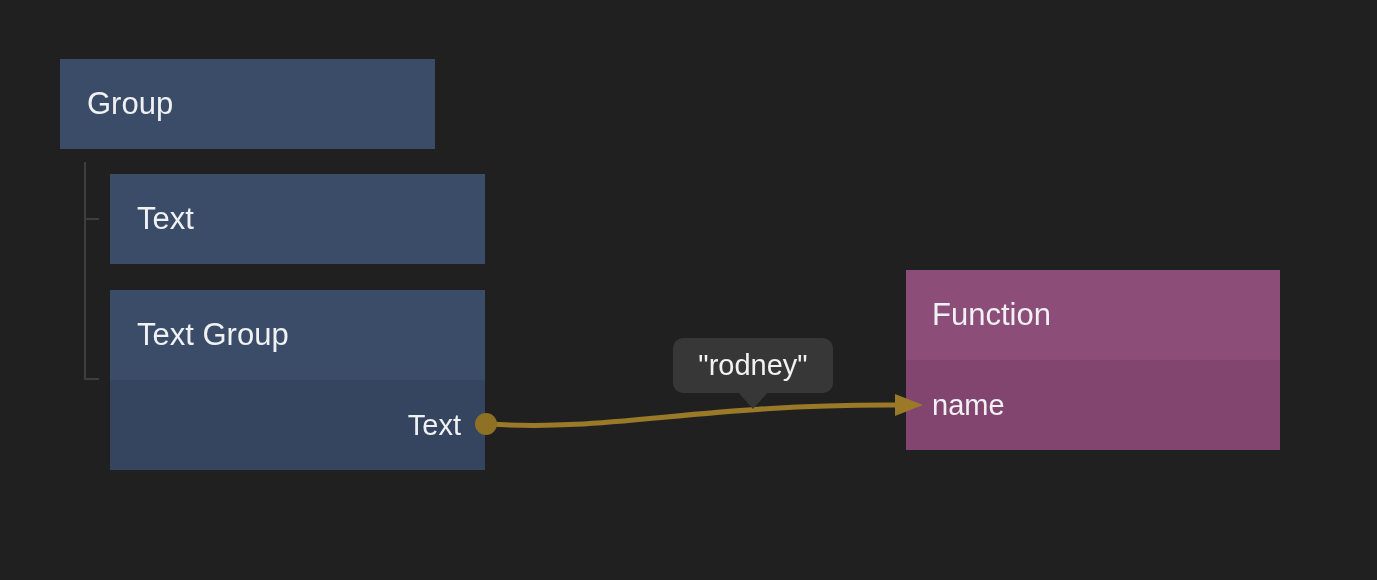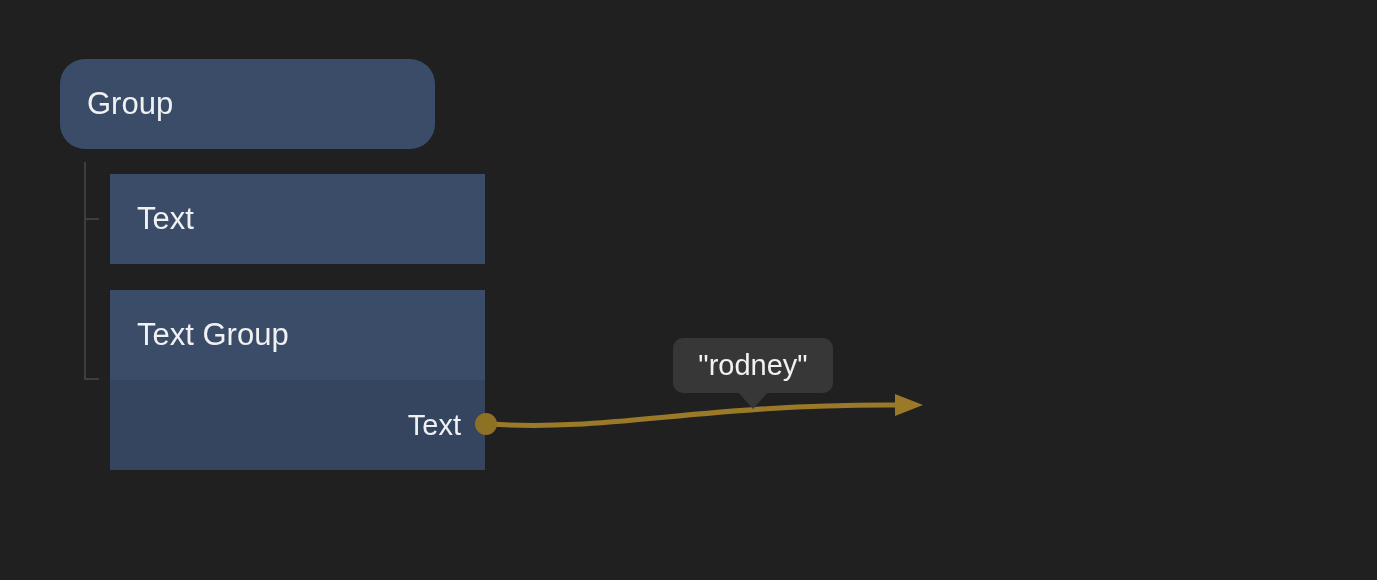--- a/index.html
+++ b/index.html
@@ -92,21 +92,21 @@
 </head>
 <body>
 
 <div id="canvas">
 
   <div class="tree-line" style="left:84px; top:162px; width:2px; height:218px;"></div>
   <div class="tree-line" style="left:84px; top:218px; width:15px; height:2px;"></div>
   <div class="tree-line" style="left:84px; top:378px; width:15px; height:2px;"></div>
 
   <div class="node" style="left:60px; top:59px; width:375px;">
-    <div class="node-header blue" style="border-radius:25px;">
+    <div class="node-header blue" style="">
       <span>Group</span>
     </div>
   </div>
 
   <div class="node" style="left:110px; top:174px; width:375px;">
     <div class="node-header blue">
       <span>Text</span>
     </div>
   </div>
 
@@ -114,20 +114,30 @@
     <div class="node-header blue">
       <span>Text Group</span>
     </div>
     <div class="node-body blue-body">
       <div class="port-row out">
         <span>Text</span>
       </div>
     </div>
   </div>
 
+  <div class="node" style="left:906px; top:270px; width:374px;">
+    <div class="node-header magenta" style="padding-left:26px;">
+      <span>Function</span>
+    </div>
+    <div class="node-body magenta-body">
+      <div class="port-row in">
+        <span>name</span>
+      </div>
+    </div>
+  </div>
 
   <svg id="wire-svg">
     <path d="M 490 424 C 610 432, 700 404, 897 405" stroke="#9a7a28" stroke-width="5" fill="none"></path>
     <polygon points="923,405 895,394 895,416" fill="#9a7a28"></polygon>
     <circle cx="486" cy="424" r="11" fill="#8f7126"></circle>
   </svg>
 
   <div class="tooltip">
     <span>"rodney"</span>
   </div>

